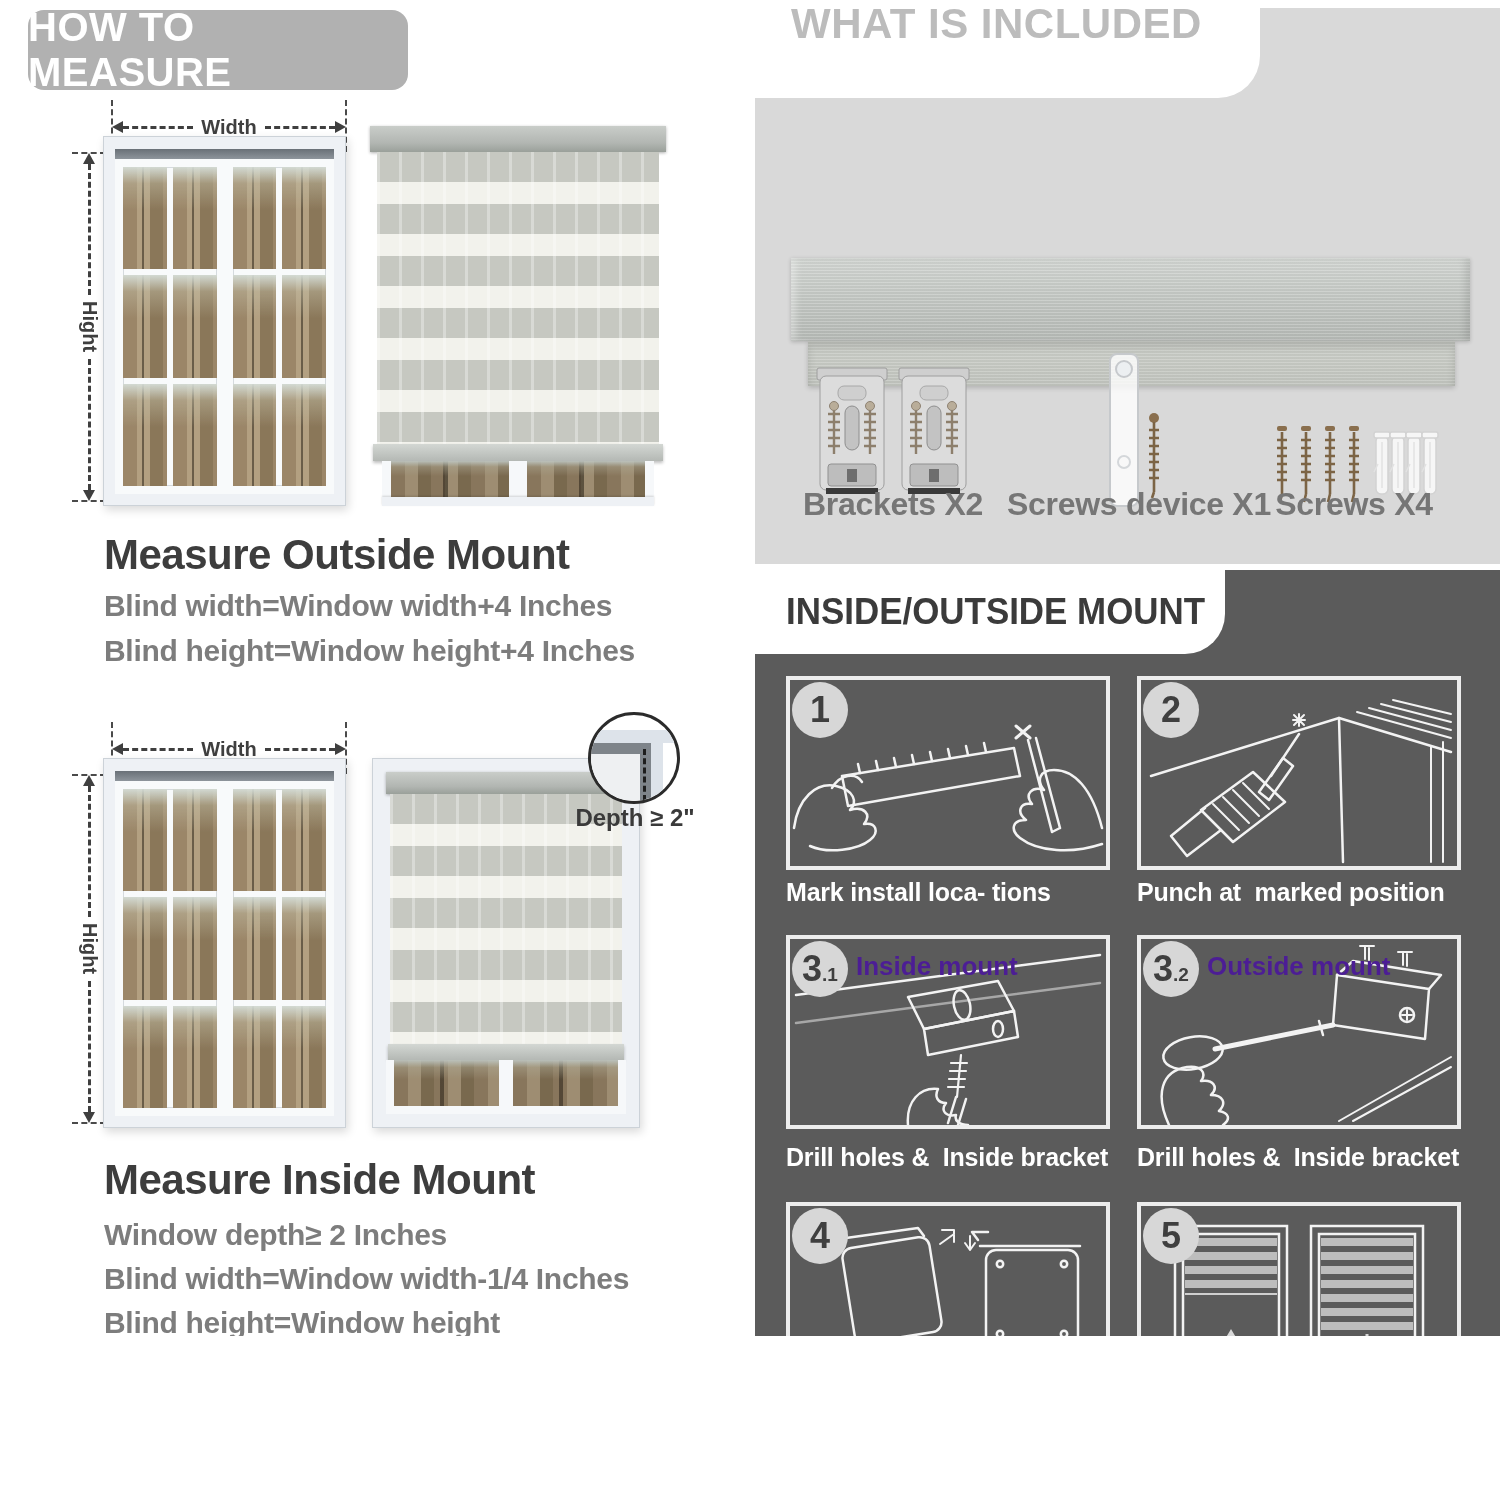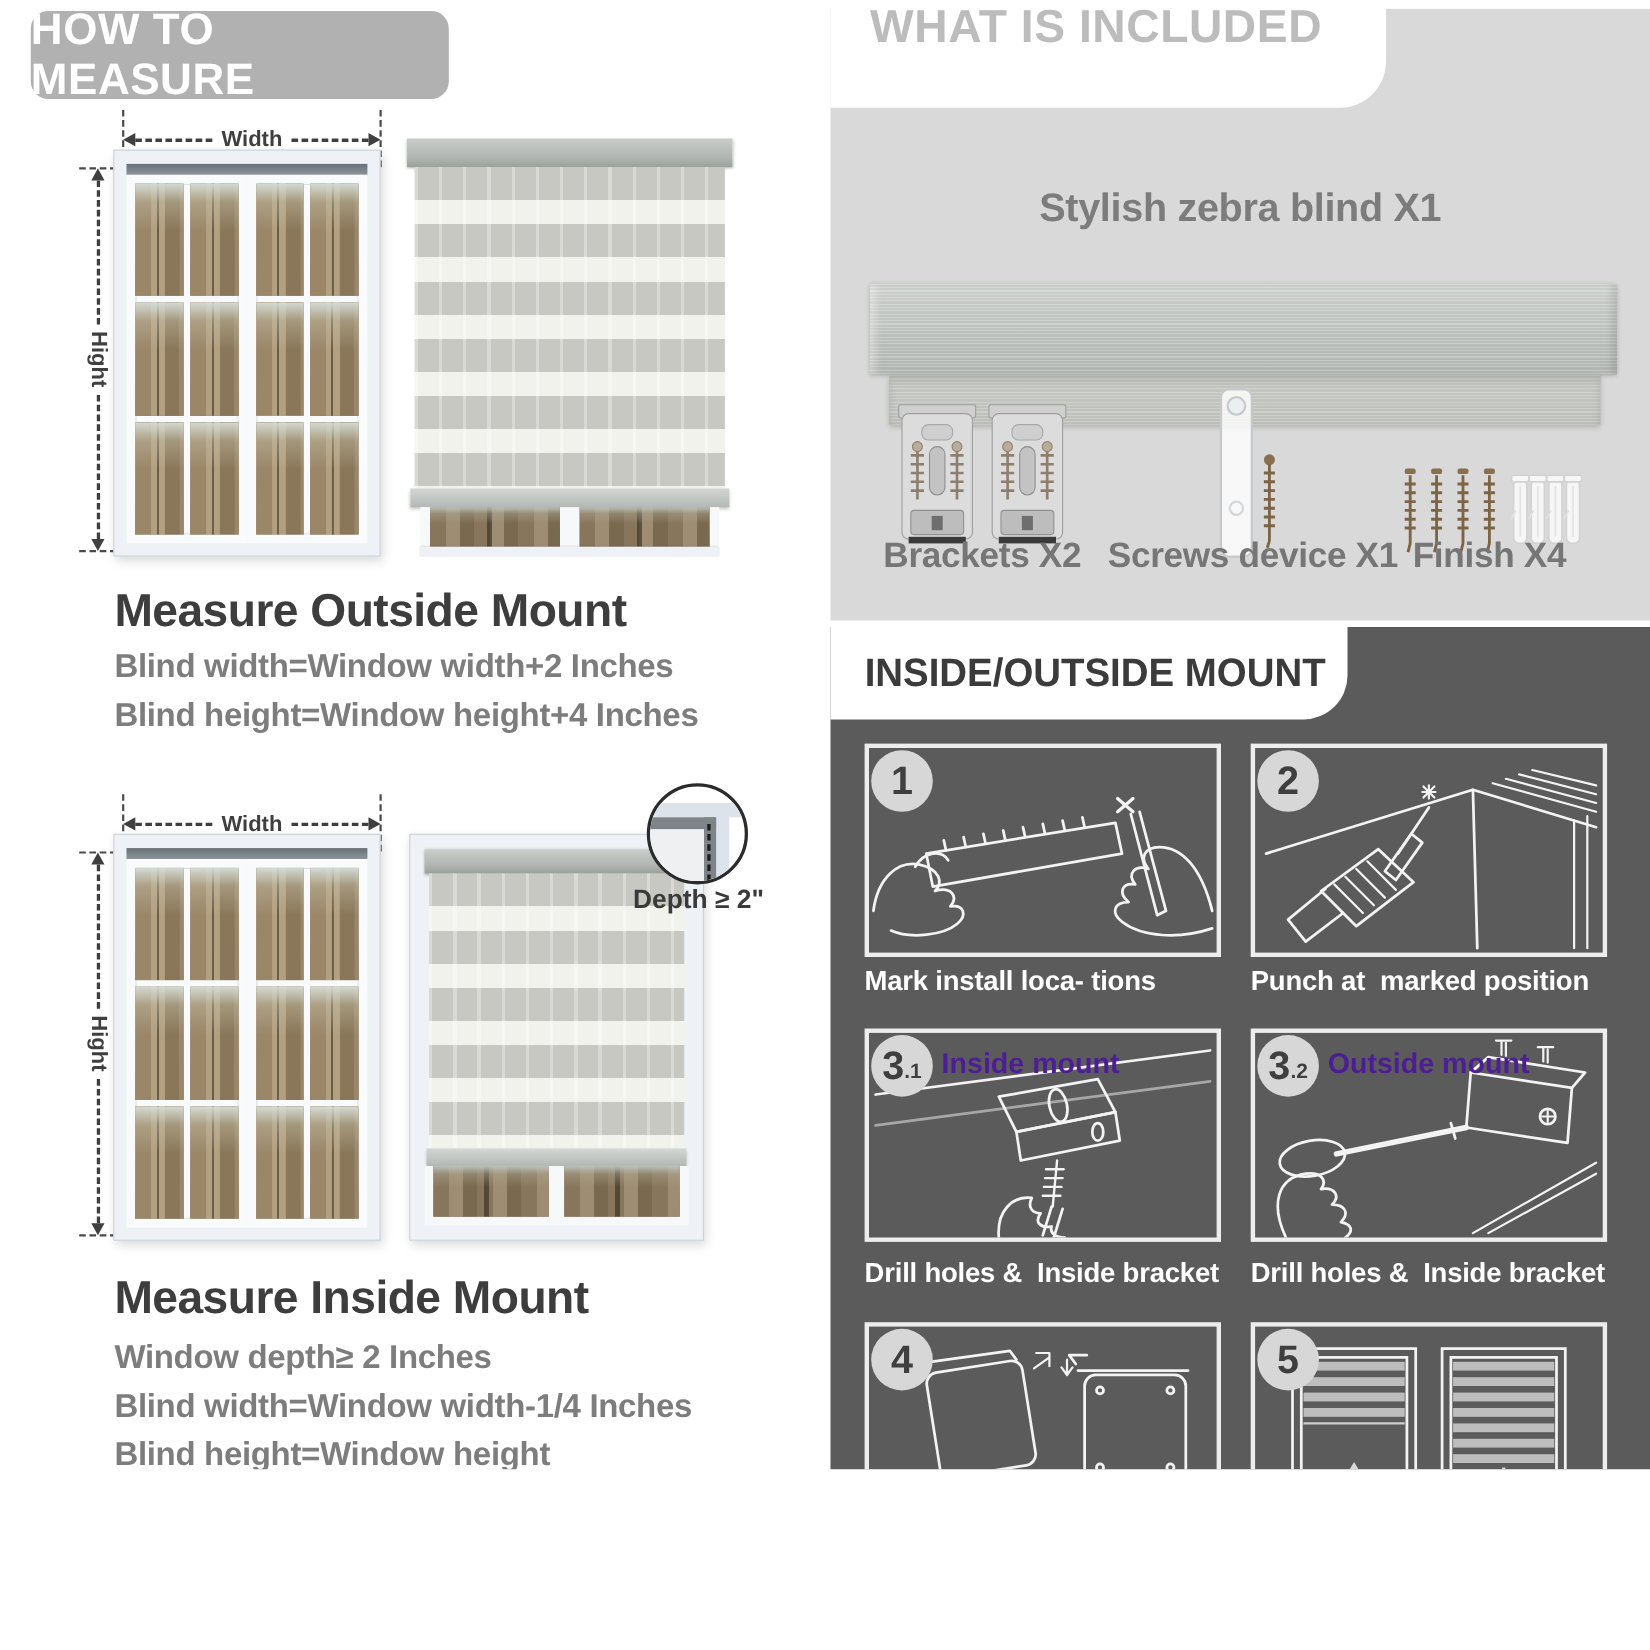--- a/index.html
+++ b/index.html
@@ -143,21 +143,21 @@
     <div class="abs zebra" style="left:7px;right:7px;top:26px;height:292px;"></div>
     <div class="abs rail" style="left:3px;right:3px;top:318px;height:17px;"></div>
     <div class="abs winframe" style="left:12px;right:12px;top:335px;height:45px;border:none;box-shadow:none;background:#f6f8fa;">
       <div class="abs photo photo-dim" style="left:9px;top:0;width:118px;height:36px;"></div>
       <div class="abs photo photo-dim" style="right:9px;top:0;width:118px;height:36px;"></div>
       <div class="abs" style="left:0;bottom:0;right:0;height:9px;background:#eef1f5;box-shadow:0 -1px 2px rgba(0,0,0,.15);"></div>
     </div>
   </div>
 
   <div class="abs title-dark" style="left:104px;top:531px;">Measure Outside Mount</div>
-  <div class="abs line-gray" style="left:104px;top:589px;">Blind width=Window width+2 Inches</div>
+  <div class="abs line-gray" style="left:104px;top:589px;">Blind width=Window width+4 Inches</div>
   <div class="abs line-gray" style="left:104px;top:634px;">Blind height=Window height+4 Inches</div>
 
   <div class="abs vtick" style="left:111px;top:722px;height:52px;"></div>
   <div class="abs vtick" style="left:345px;top:722px;height:52px;"></div>
   <div class="abs harrow" style="left:112px;top:737px;width:234px;">
     <span class="ah-l"></span>
     <span class="seg"></span>
     <span class="lbl">Width</span>
     <span class="seg"></span>
     <span class="ah-r"></span>
@@ -224,21 +224,20 @@
     <path d="M36 7 L66 60 L6 60 Z" fill="none" stroke="#a6a6a6" stroke-width="4" stroke-linejoin="round"></path>
     <rect x="33" y="24" width="6" height="19" rx="3" fill="#a6a6a6"></rect>
     <circle cx="36" cy="51" r="3.6" fill="#a6a6a6"></circle>
   </svg>
 
   <div class="abs sec-included"></div>
   <div class="abs badge-included">
     <span>WHAT IS INCLUDED</span>
   </div>
 
-  <div class="abs prod-label" style="left:755px;top:168px;width:745px;">Stylish zebra blind X1</div>
 
   <div class="abs headrail" style="left:791px;top:258px;width:679px;height:83px;"></div>
   <div class="abs headrail-sub" style="left:808px;top:341px;width:647px;height:45px;"></div>
 
   <svg class="abs" style="left:814px;top:364px;" width="76" height="140" viewBox="0 0 76 140">
     <rect x="3" y="4" width="70" height="12" rx="2" fill="#cfcfcf" stroke="#9e9e9e"></rect>
     <rect x="6" y="12" width="64" height="114" rx="6" fill="#dcdcdc" stroke="#9e9e9e"></rect>
     <rect x="24" y="22" width="28" height="14" rx="6" fill="#cfcfcf" stroke="#a8a8a8"></rect>
     <rect x="31" y="42" width="14" height="44" rx="7" fill="#c3c3c3" stroke="#8e8e8e"></rect>
     <path d="M20 44 v46 M14 50 h12 M14 58 h12 M14 66 h12 M14 74 h12 M14 82 h12" stroke="#8d7f6c" stroke-width="2.4" fill="none"></path>
@@ -292,21 +291,21 @@
       <rect x="102" y="8" width="16" height="6" rx="2"></rect>
         <rect x="118" y="8" width="16" height="6" rx="2"></rect>
       <rect x="134" y="8" width="16" height="6" rx="2"></rect>
         <rect x="150" y="8" width="16" height="6" rx="2"></rect>
     </g>
     <path d="M110 18 v46 M126 18 v46 M142 18 v46 M158 18 v46 M106 40 l-4 8 M122 40 l-4 8 M138 40 l-4 8 M154 40 l-4 8" stroke="#e2e2e2" stroke-width="1.5" fill="none"></path>
   </svg>
 
   <div class="abs hw-label" style="left:783px;top:486px;width:220px;">Brackets X2</div>
   <div class="abs hw-label" style="left:994px;top:486px;width:290px;">Screws device X1</div>
-  <div class="abs hw-label" style="left:1254px;top:486px;width:200px;">Finish X4</div>
+  <div class="abs hw-label" style="left:1254px;top:486px;width:200px;">Screws X4</div>
 
   <div class="abs sec-mount"></div>
   <div class="abs badge-mount">
     <span>INSIDE/OUTSIDE MOUNT</span>
   </div>
 
   <div class="panel" style="left:786px;top:676px;">
     <div class="badge-num">
       <span class="n">1</span>
         <span class="s"></span>

